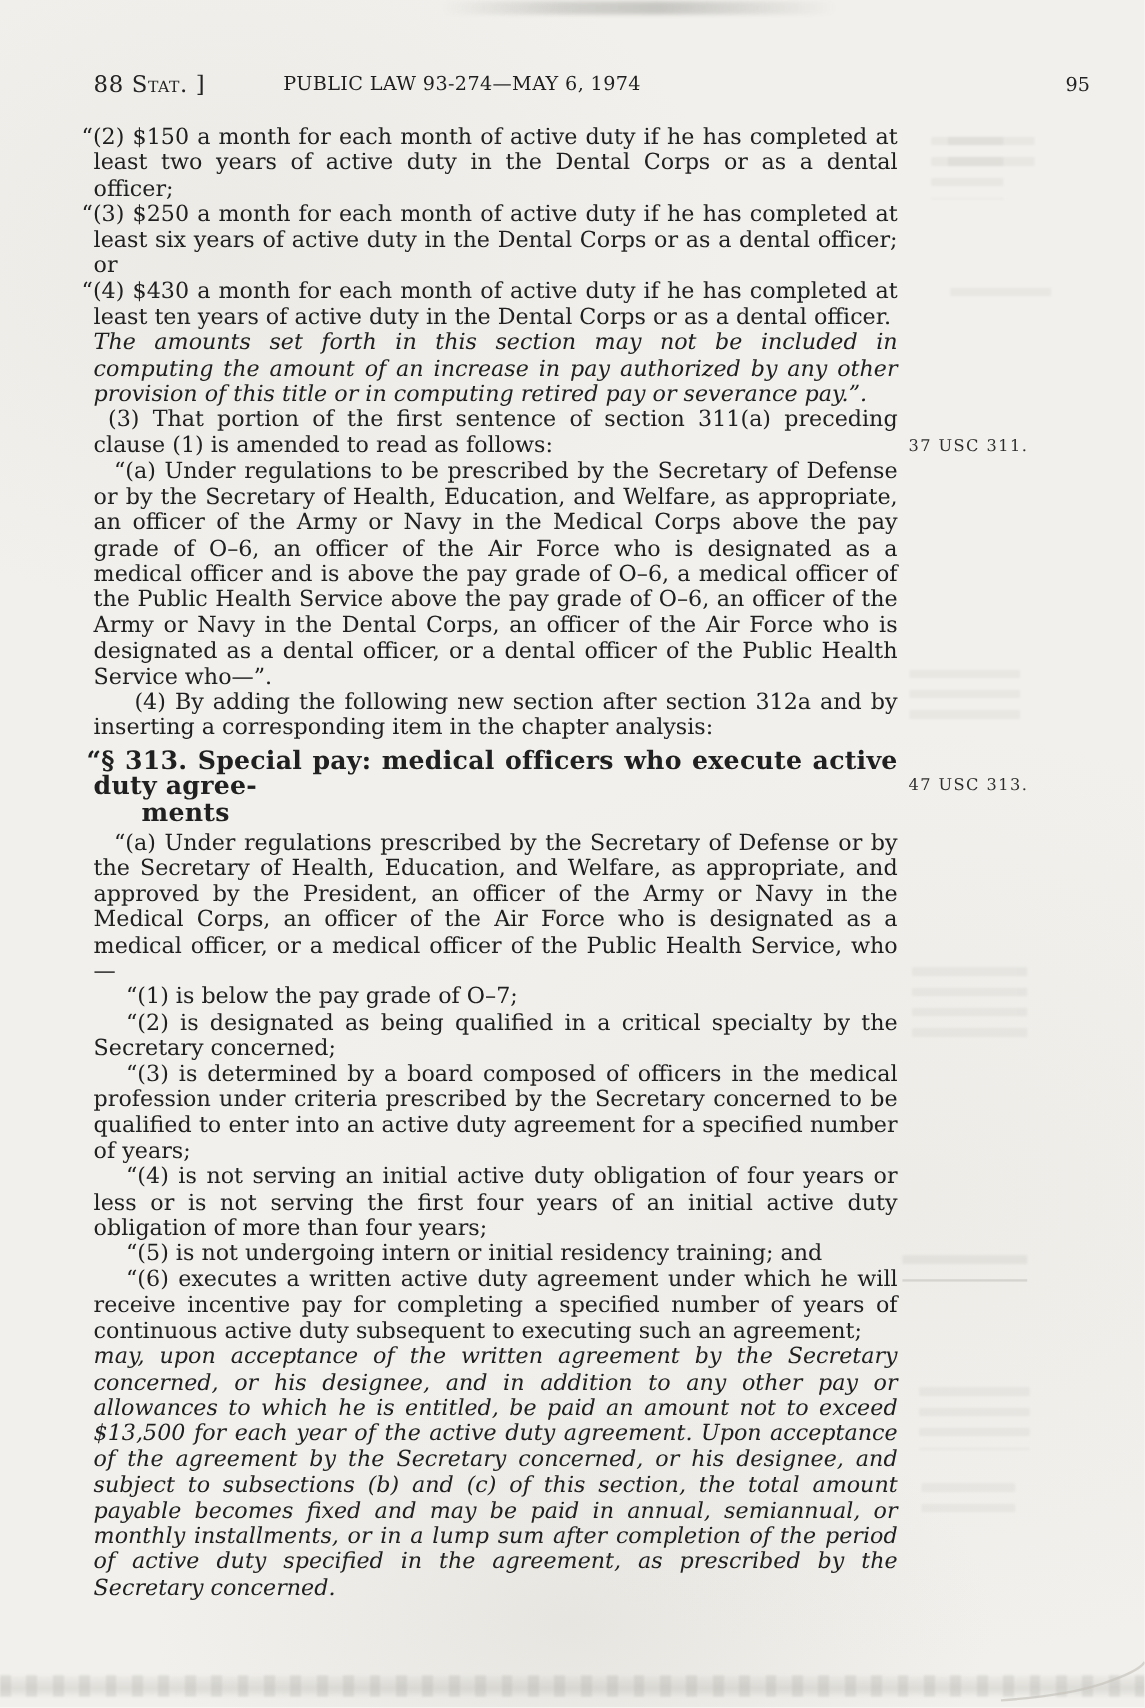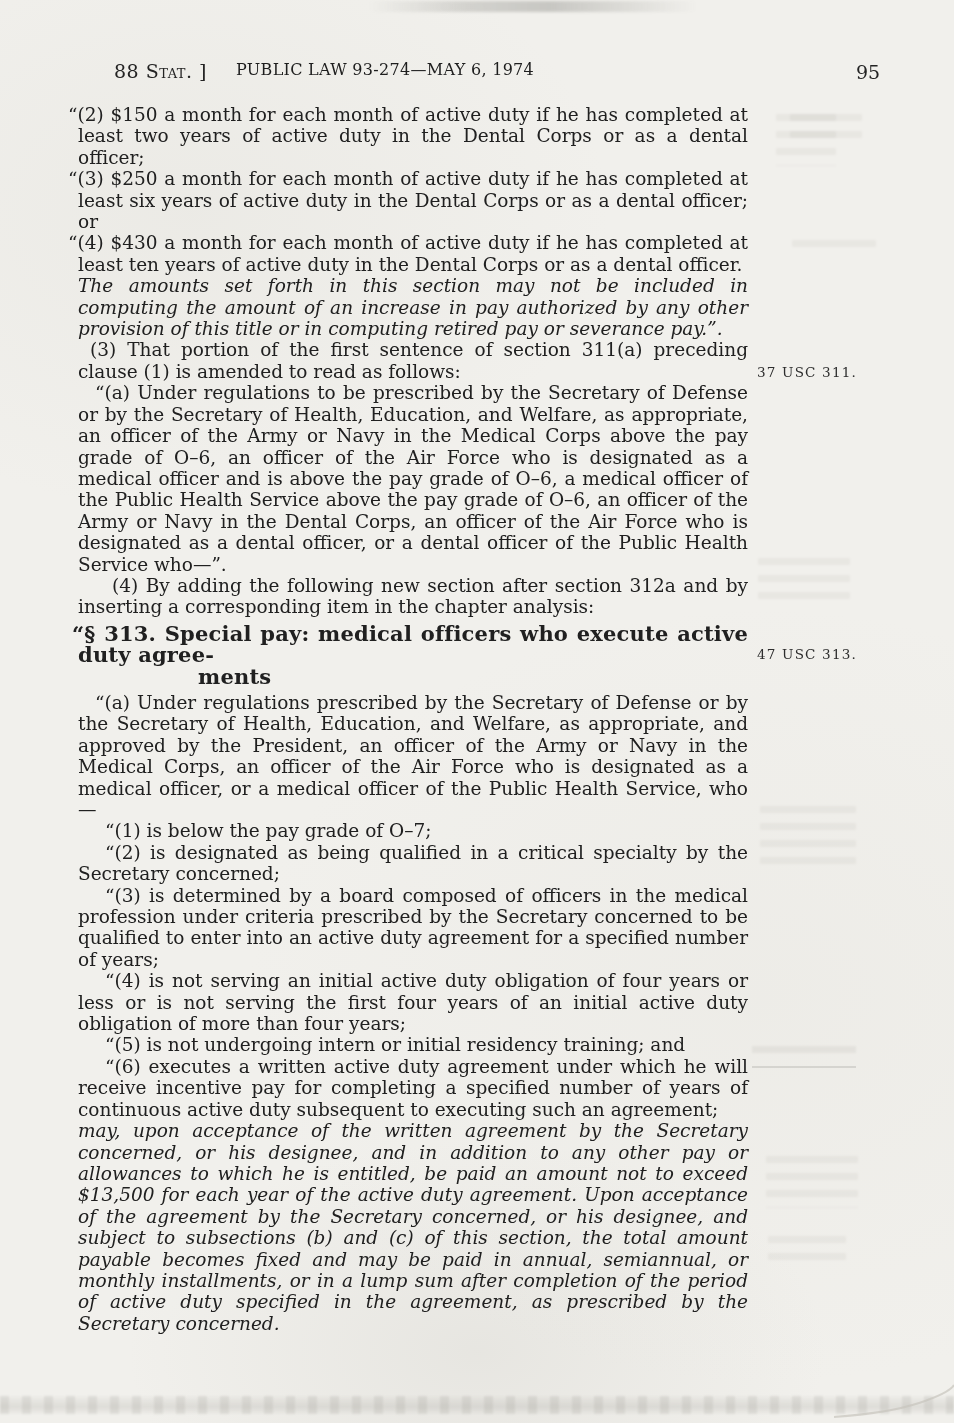--- a/index.html
+++ b/index.html
@@ -10,39 +10,39 @@
     background-image:
       radial-gradient(ellipse 700px 500px at 20% 15%, rgba(210,208,200,0.18), rgba(0,0,0,0) 60%),
       radial-gradient(ellipse 800px 600px at 80% 70%, rgba(215,213,205,0.15), rgba(0,0,0,0) 65%),
       radial-gradient(ellipse 500px 300px at 50% 95%, rgba(190,188,180,0.20), rgba(0,0,0,0) 70%);
     font-family:"DejaVu Serif","Liberation Serif",serif;
     color:#1f1f1f;
     overflow:hidden;
   }
   
   .header-row{position:absolute;top:60px;left:0;width:954px;height:26px;}
-  .stat-label{position:absolute;left:78px;top:0;font-size:19px;font-variant:small-caps;letter-spacing:0.5px;color:#232323;margin-left:36px;}
+  .stat-label{position:absolute;left:78px;top:0;font-size:19px;font-variant:small-caps;letter-spacing:0.5px;color:#232323;}
   .law-title{position:absolute;left:236px;top:0;font-size:16px;letter-spacing:0.3px;color:#1e1e1e;}
-  .page-number{position:absolute;left:856px;top:1px;font-size:19px;color:#232323;}
+  .page-number{position:absolute;left:888px;top:1px;font-size:16px;color:#232323;}
   
   .body-col{
     position:absolute;top:104px;left:78px;width:670px;
     font-size:18.5px;line-height:21.4px;text-align:justify;
     color:#202020;
   }
   .body-col p{margin:0;padding:0;}
   .qitem{margin-left:42px;text-indent:-10px;}
   .flush{margin-left:0;text-indent:0;font-style:italic;}
   .numpar{margin-left:40px;text-indent:12px;}
   .numpar2{margin-left:40px;text-indent:34px;}
   .para-a{text-indent:17px;}
   .subitem{margin-left:20px;text-indent:27px;}
   .sec-heading{font-weight:bold;font-size:21px;margin-top:5px !important;margin-bottom:5px !important;letter-spacing:0.2px;}
   .sec-heading .hang{margin-left:-6px;}
-  .sec-heading .ments{display:inline-block;margin-left:120px;}
+  .sec-heading .ments{display:inline-block;margin-left:40px;}
   
   .margin-note{position:absolute;left:757px;font-size:13.5px;letter-spacing:1.2px;color:#2d2d2d;white-space:nowrap;}
   .note-311{top:364px;}
   .note-313{top:646px;}
   
   .smudge{
     position:absolute;
     background-image:repeating-linear-gradient(180deg, rgba(150,148,140,0.45) 0 7px, rgba(0,0,0,0) 7px 17px);
     opacity:0.22;filter:blur(1.1px);
   }

